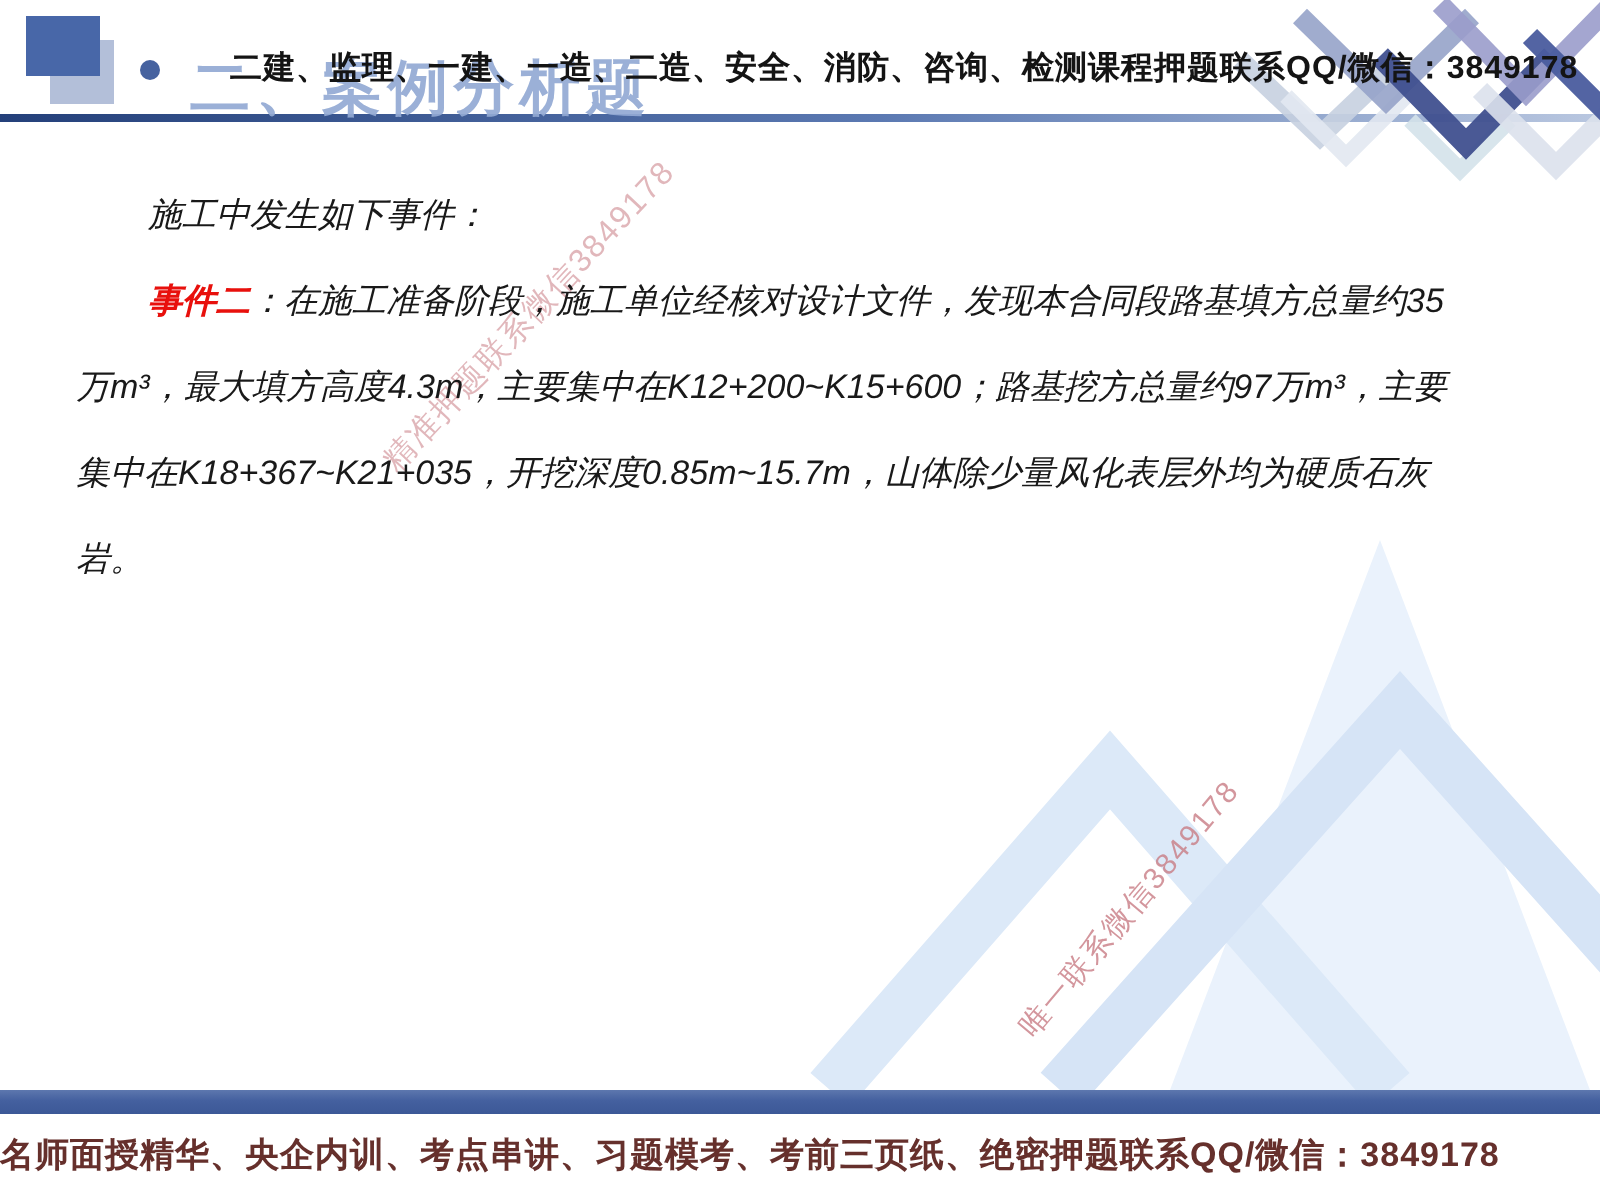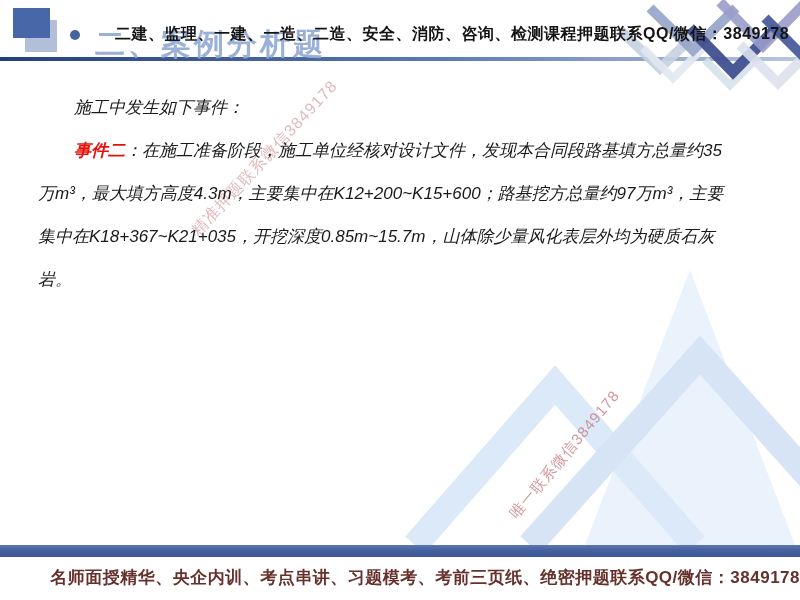--- a/index.html
+++ b/index.html
@@ -39,21 +39,21 @@
   .ev-label{color:var(--event_label_red);font-weight:bold;}
   .ev-sep{color:#191919;}
   
   .wm{position:absolute;z-index:1;color:var(--watermark_pink);text-align:center;
     font-size:16px;letter-spacing:1px;white-space:nowrap;pointer-events:none;}
   .wm1{left:140px;top:148px;width:250px;transform:rotate(-47deg);opacity:0.55;}
   .wm2{left:455px;top:445px;width:220px;transform:rotate(-50deg);opacity:0.8;font-size:15px;z-index:1;}
   
   .bottom-bar{position:absolute;left:0;top:545px;width:800px;height:12px;z-index:3;
     background:linear-gradient(#5d77ae,var(--bar_blue) 45%,#3c5897);}
-  .footer-text{position:absolute;left:0;top:566px;width:800px;z-index:3;text-align:right;
+  .footer-text{position:absolute;left:0;top:566px;width:800px;z-index:3;text-align:left;
     font-size:17px;font-weight:bold;color:var(--footer_maroon);letter-spacing:0.5px;}
 </style>
 </head>
 <body>
 
 <div class="sq-light"></div>
 <div class="sq-dark"></div>
 
 <div class="top-line"></div>
 

